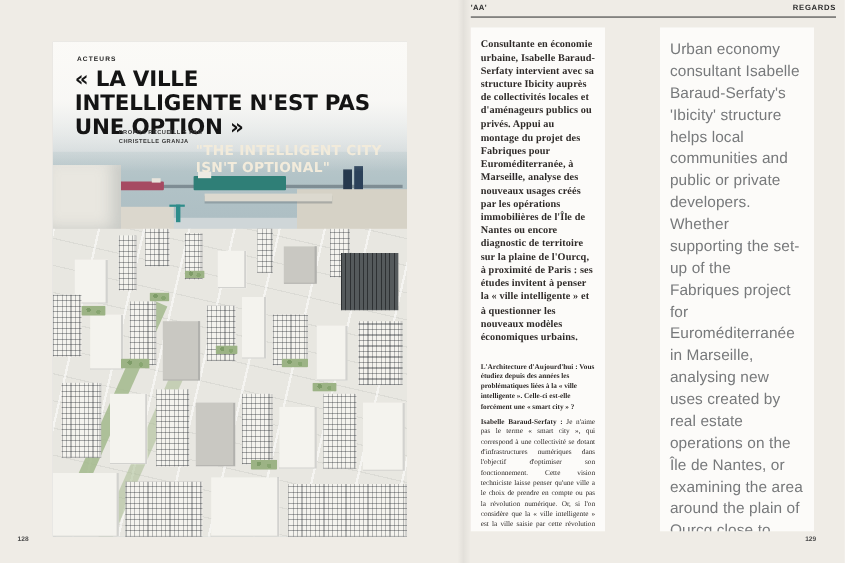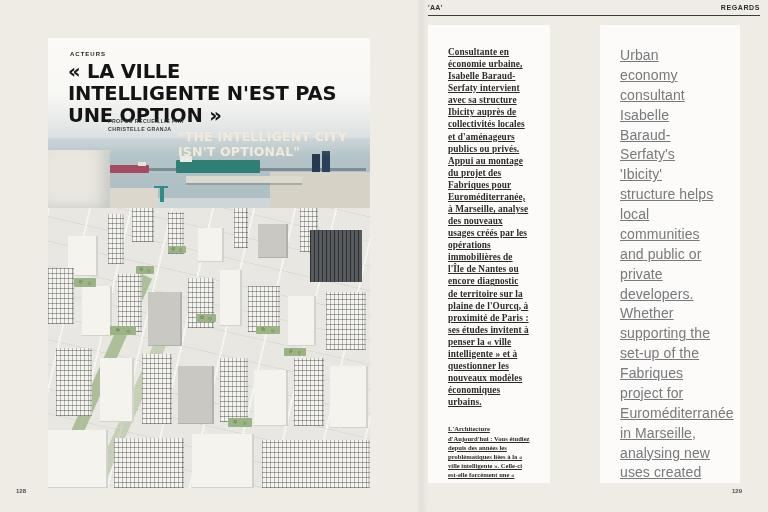--- a/index.html
+++ b/index.html
@@ -59,21 +59,21 @@
             font-family:"DejaVu Sans","Liberation Sans",sans-serif;}
   
   .pagenum{position:absolute;font-size:6px;font-weight:bold;color:#4d4d4d;}
   .pn-left{left:16px;top:488px;}
   .pn-right{left:732px;top:488px;}
   
   .col{position:absolute;top:25px;height:458px;background:#FCFBF9;box-sizing:border-box;overflow:hidden;}
   .col-fr{left:428px;width:122px;padding:10px 9px;color:#2e2a28;
           font-family:"Liberation Serif","DejaVu Serif",serif;}
   .col-en{left:600px;width:140px;padding:10px 9px;color:#6e7173;}
-  .col p{margin:11px;text-decoration:underline;}
+  .col p{margin:0;}
   .lede-fr{font-size:9.3px;line-height:1.3;font-weight:bold;letter-spacing:.1px;}
   .q-fr{font-size:6.6px;line-height:1.4;font-weight:bold;margin-top:16px !important;}
   .a-fr{font-size:6.6px;line-height:1.42;text-align:justify;margin-top:4px !important;}
   .lede-en{font-size:14px;line-height:1.42;letter-spacing:.1px;color:#77797b;}
   .q-en{font-size:6.6px;line-height:1.42;font-weight:bold;color:#595c5e;margin-top:15px !important;}
   .a-en{font-size:6.6px;line-height:1.45;text-align:justify;margin-top:4px !important;color:#737678;}
   .a-fr b,.a-en b{font-weight:bold;}
   .a-en b{color:#595c5e;}
 </style>
 </head>

